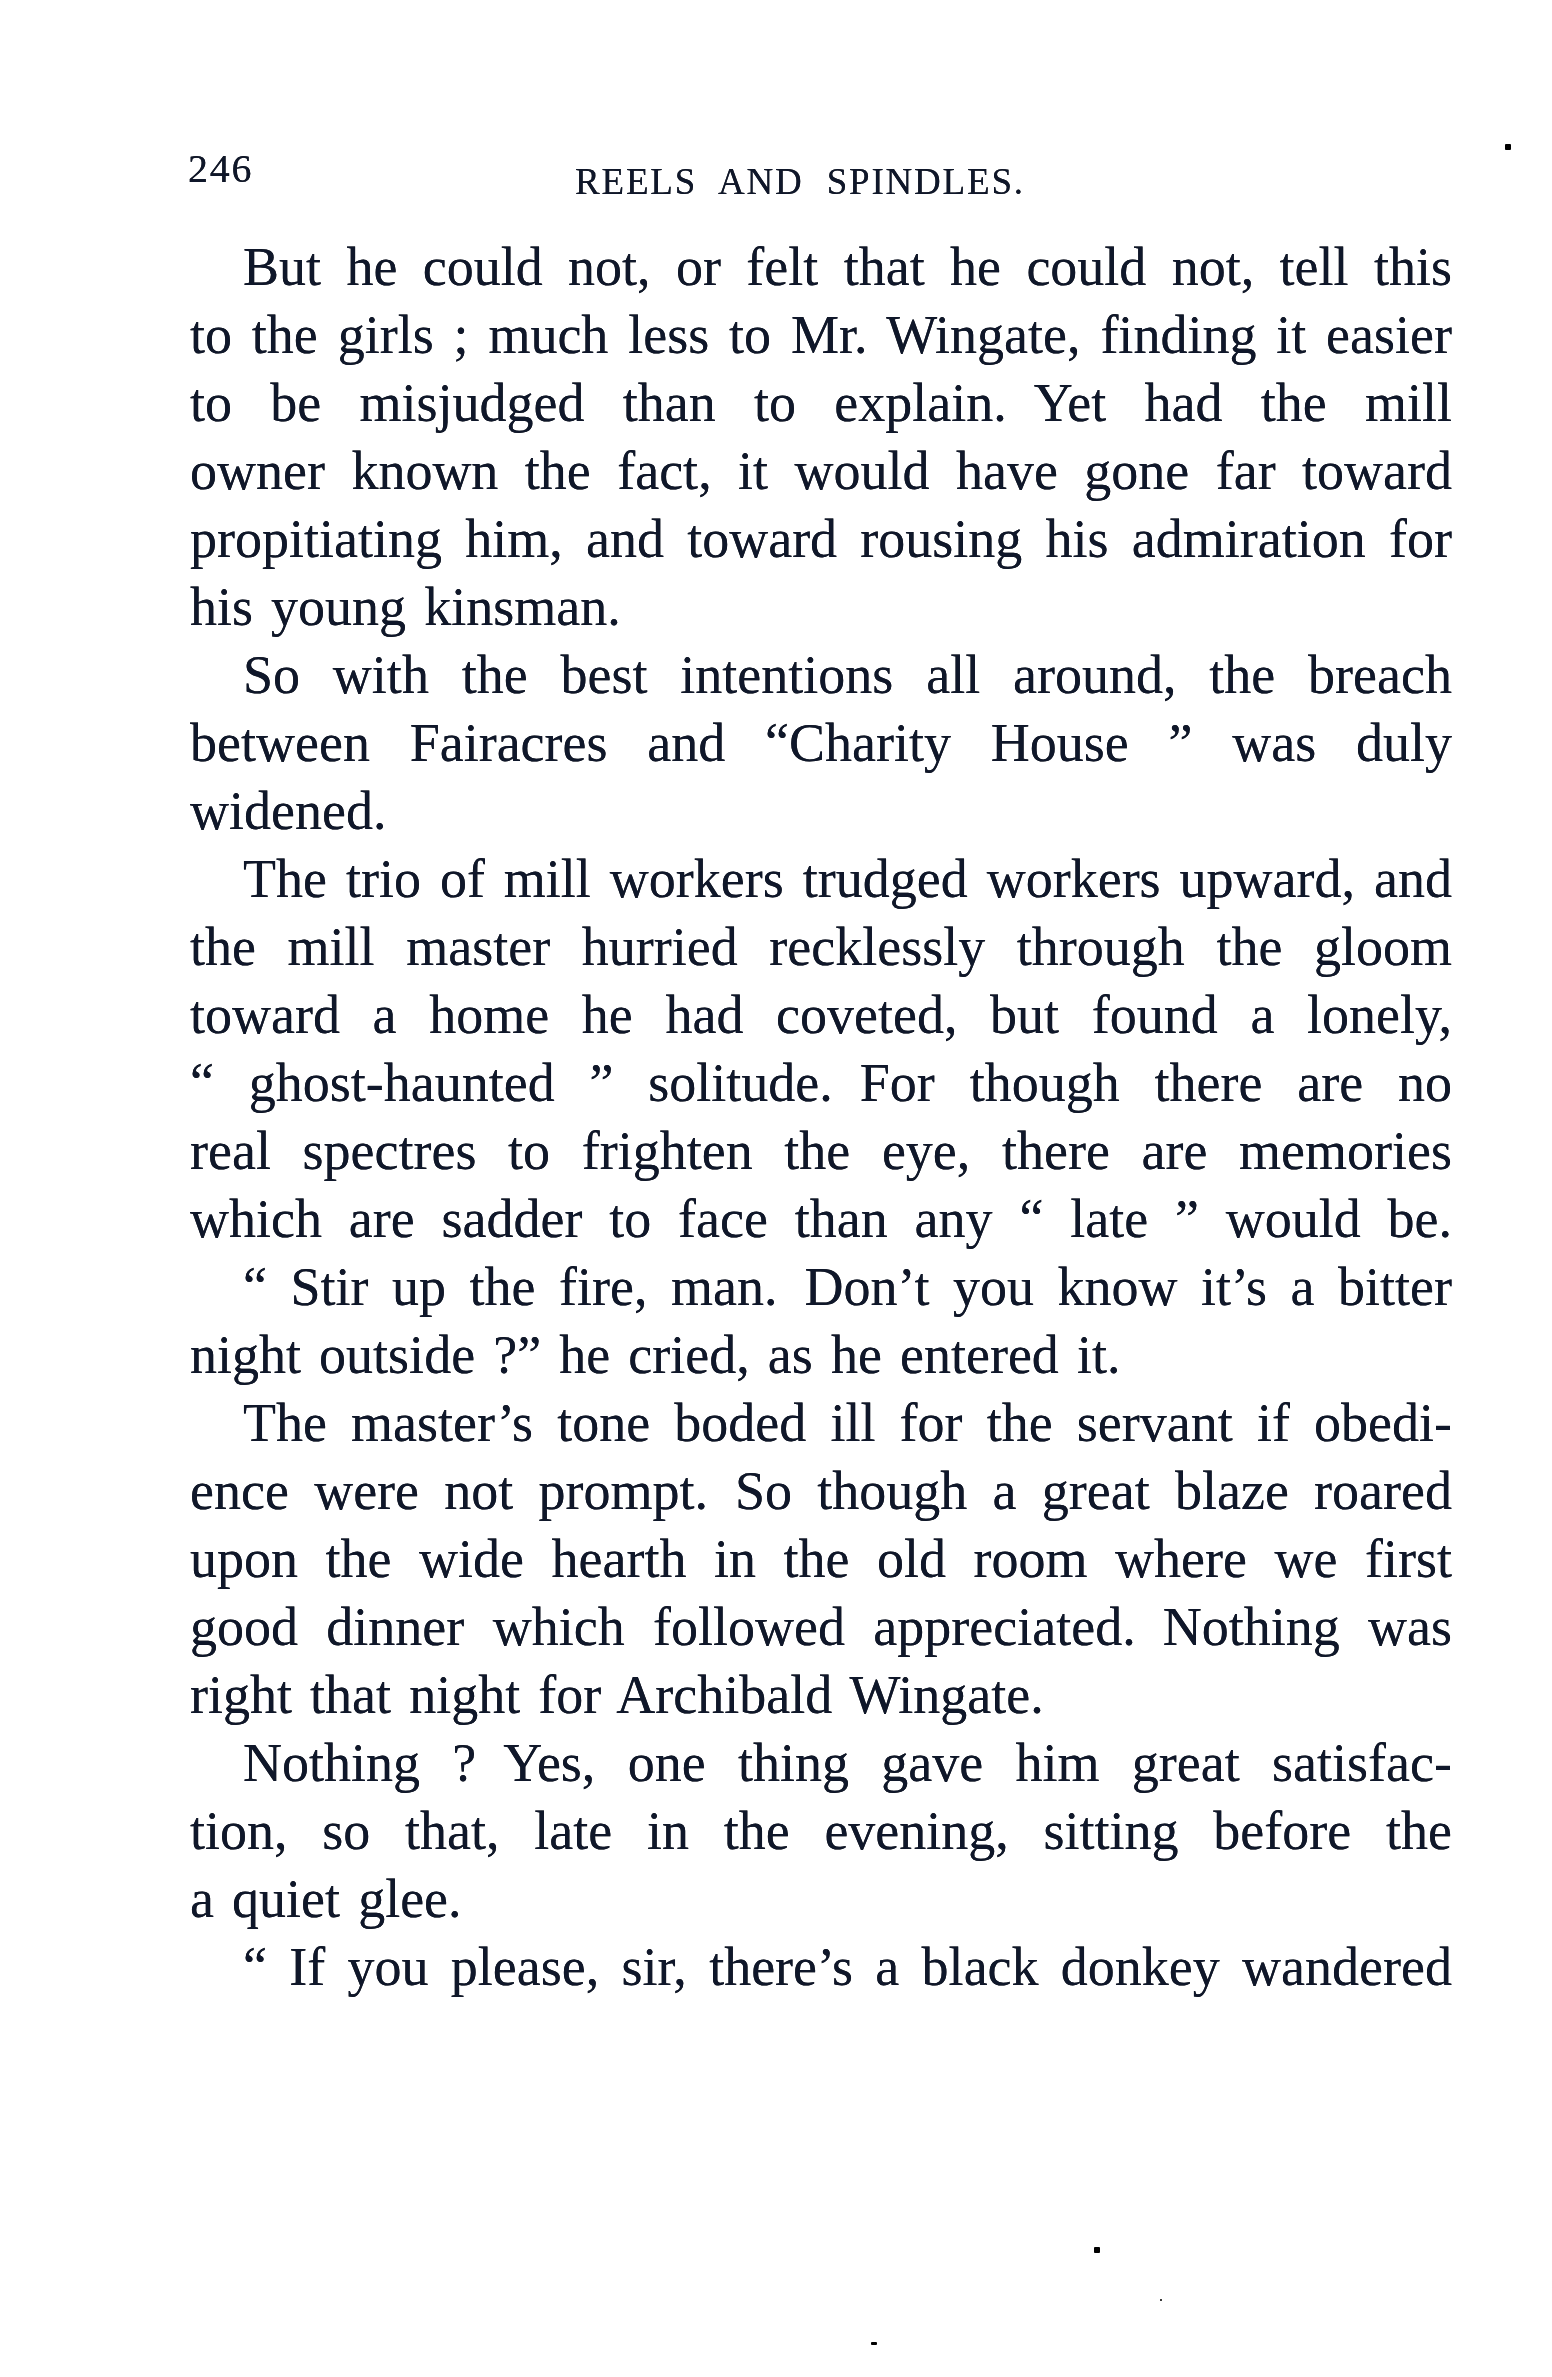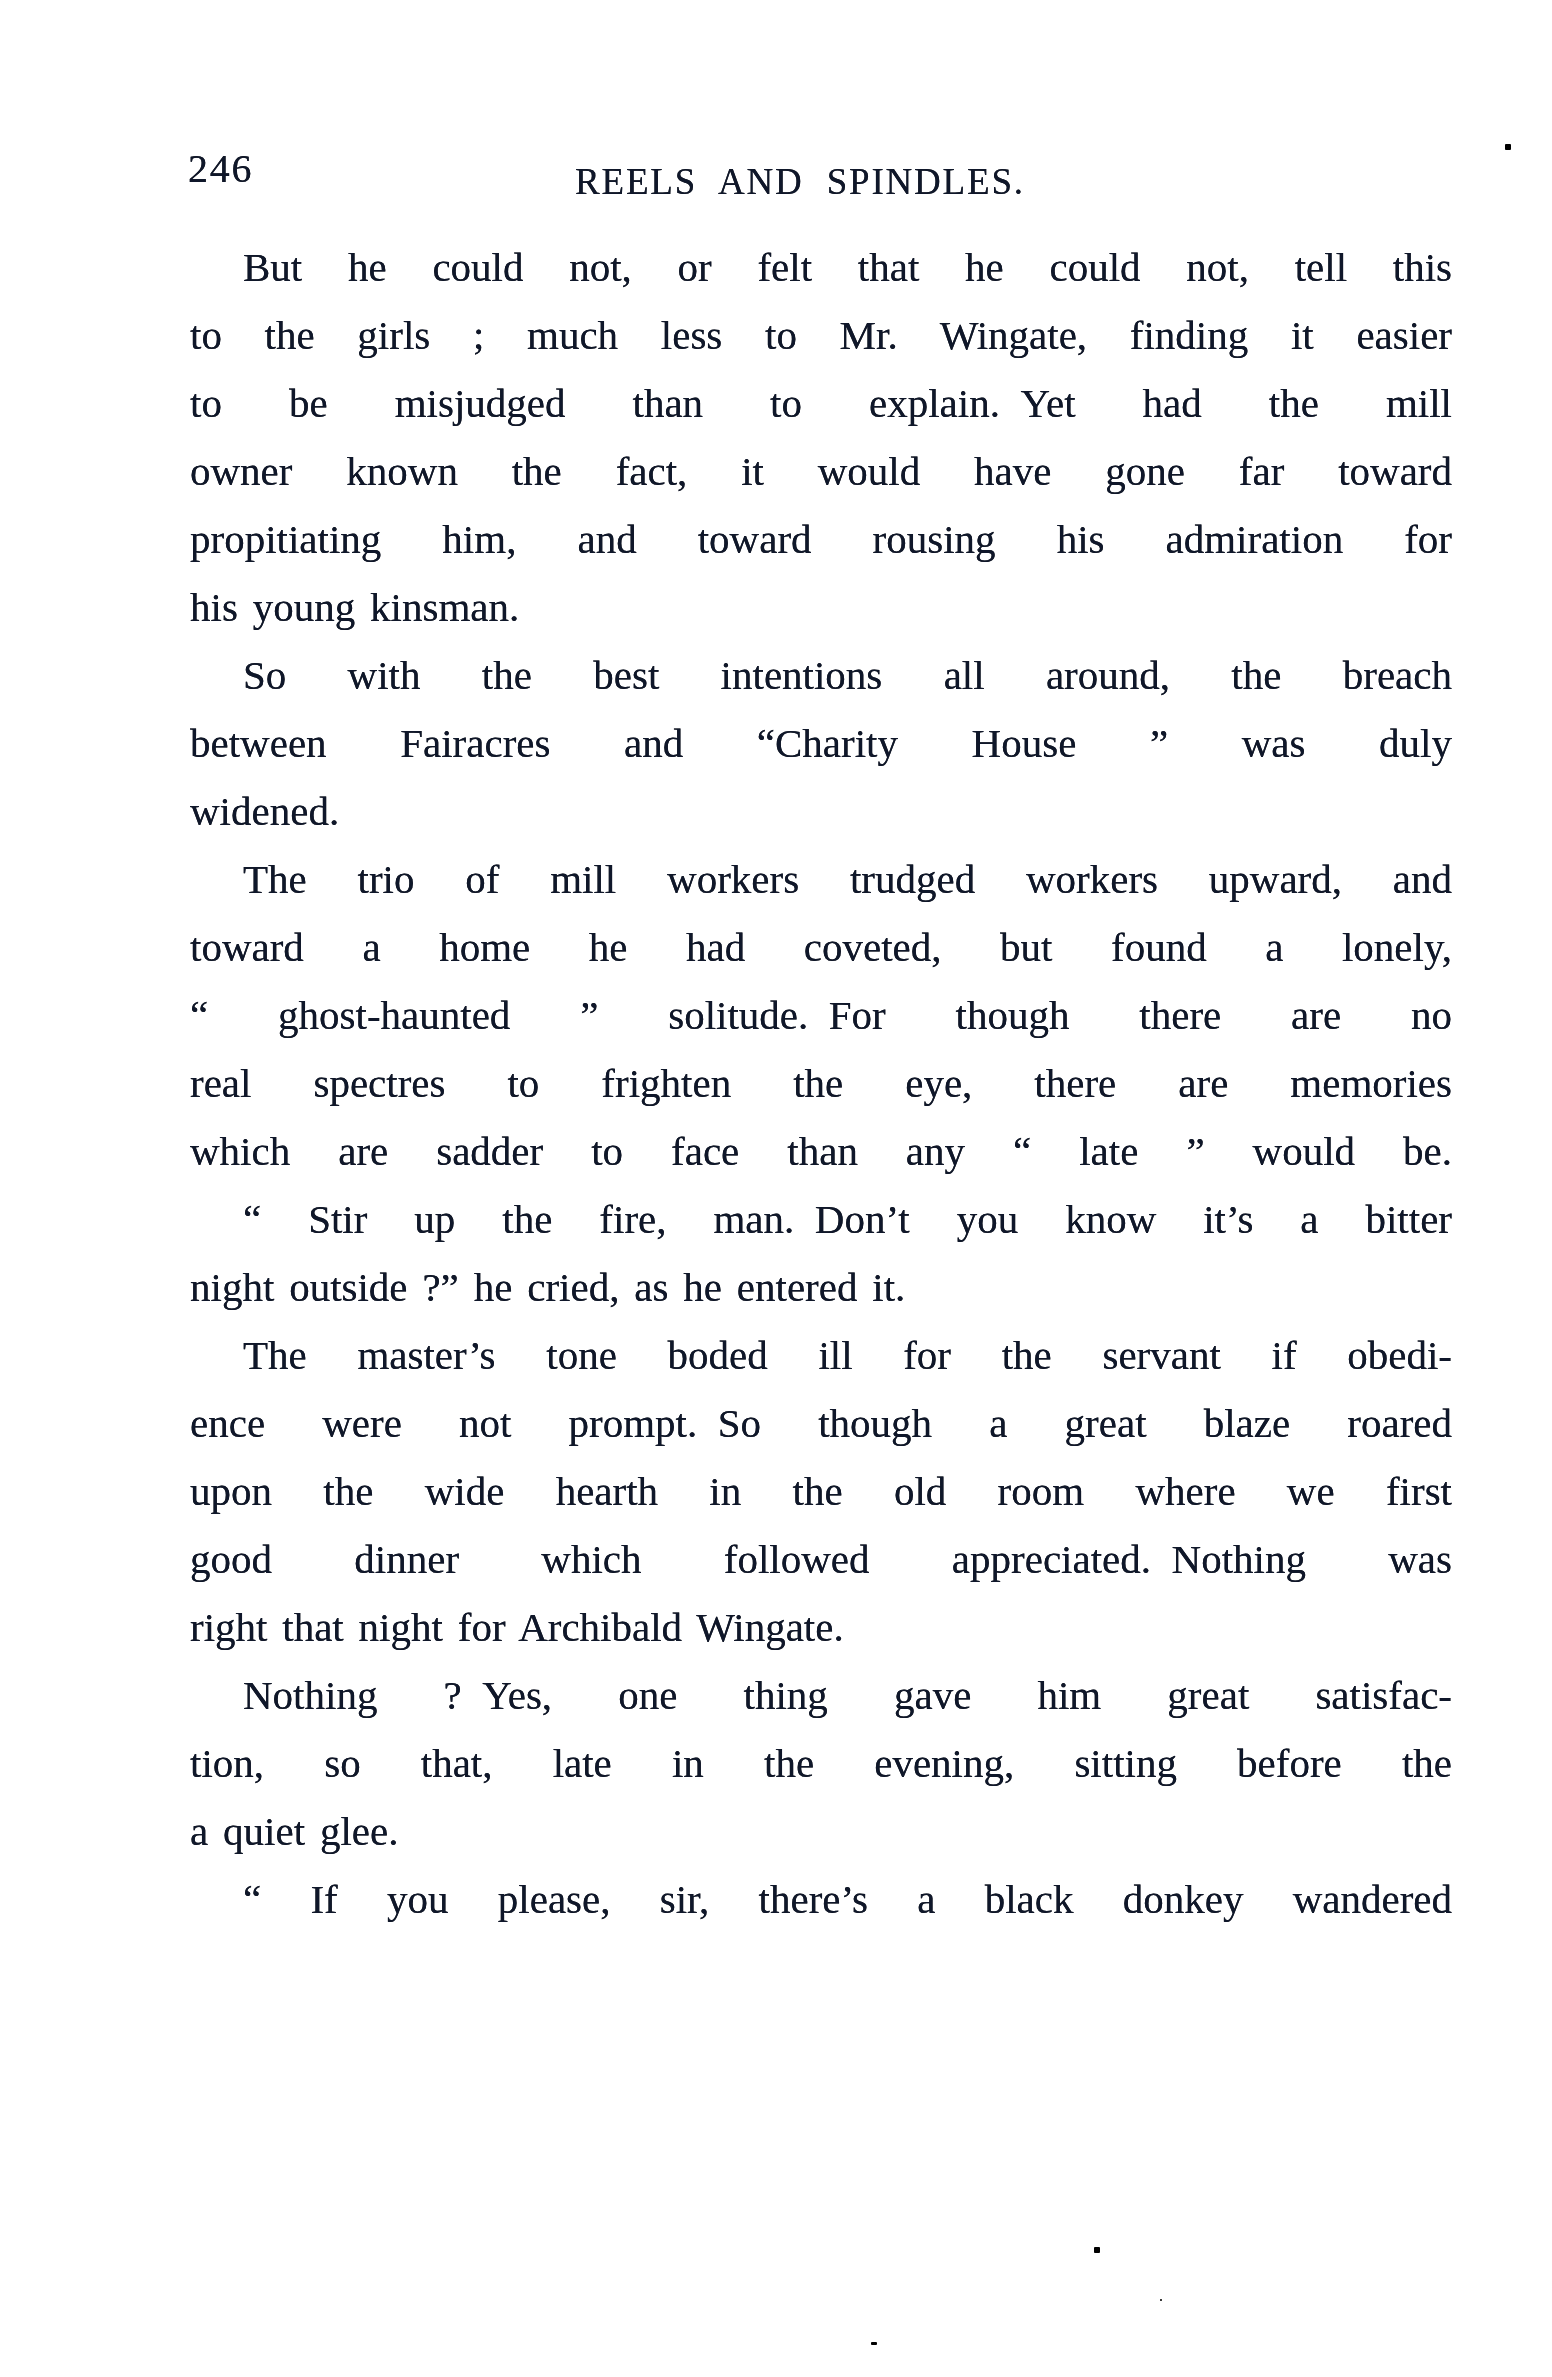--- a/index.html
+++ b/index.html
@@ -35,21 +35,21 @@
     letter-spacing: 1.8px;
     word-spacing: 12px;
     text-shadow: 0 0 0.5px rgba(0,0,0,0.85);
   }
   
   .page-body {
     position: absolute;
     left: 190px;
     top: 233px;
     width: 1262px;
-    font-size: 41px;
+    font-size: 54px;
     line-height: 68px;
     word-spacing: 4.6px;
     text-shadow: 0 0 0.5px rgba(0,0,0,0.85);
   }
   .line {
     text-align: justify;
     text-align-last: justify;
     white-space: normal;
   }
   .line.no-justify {
@@ -76,20 +76,21 @@
       <div class="line indent">But he could not, or felt that he could not, tell this</div>
       <div class="line">to the girls ; much less to Mr. Wingate, finding it easier</div>
       <div class="line">to be misjudged than to explain. Yet had the mill</div>
       <div class="line">owner known the fact, it would have gone far toward</div>
       <div class="line">propitiating him, and toward rousing his admiration for</div>
       <div class="line no-justify">his young kinsman.</div>
       <div class="line indent">So with the best intentions all around, the breach</div>
       <div class="line">between Fairacres and “Charity House ” was duly</div>
       <div class="line no-justify">widened.</div>
       <div class="line indent">The trio of mill workers trudged workers upward, and</div>
+      <div class="line">the mill master hurried recklessly through the gloom</div>
       <div class="line">toward a home he had coveted, but found a lonely,</div>
       <div class="line">“ ghost-haunted ” solitude. For though there are no</div>
       <div class="line">real spectres to frighten the eye, there are memories</div>
       <div class="line">which are sadder to face than any “ late ” would be.</div>
       <div class="line indent">“ Stir up the fire, man. Don’t you know it’s a bitter</div>
       <div class="line no-justify">night outside ?” he cried, as he entered it.</div>
       <div class="line indent">The master’s tone boded ill for the servant if obedi-</div>
       <div class="line">ence were not prompt. So though a great blaze roared</div>
       <div class="line">upon the wide hearth in the old room where we first</div>
       <div class="line">good dinner which followed appreciated. Nothing was</div>

